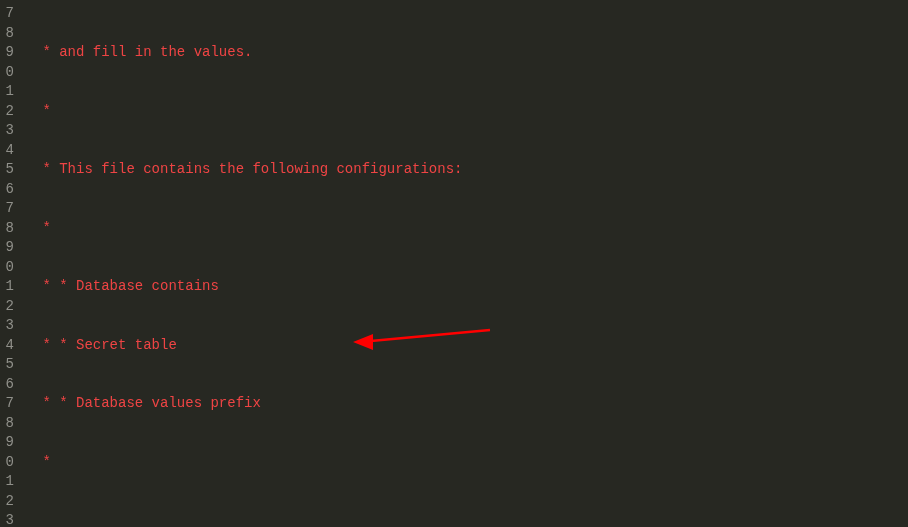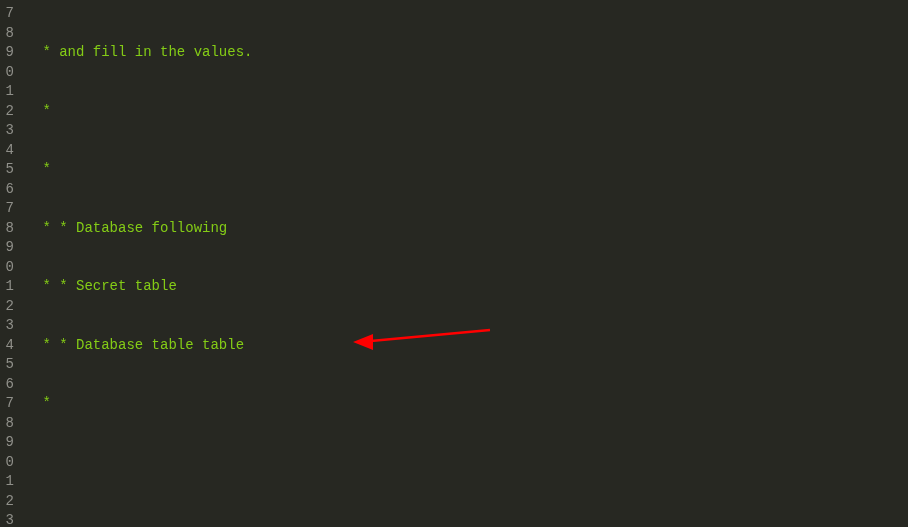--- a/index.html
+++ b/index.html
@@ -2,21 +2,21 @@
 <html><head>
 <meta charset="utf-8">
 <style>
 * { margin: 0; padding: 0; box-sizing: border-box; }
 body { background: #272822; font-family: 'Consolas', 'Monaco', 'Courier New', monospace; font-size: 14px; line-height: 19.5px; overflow: hidden; width: 908px; height: 527px; position: relative; }
 .editor { display: flex; height: 100%; }
 .gutter { background: #272822; color: #90908a; text-align: right; padding: 4px 8px 4px 4px; user-select: none; min-width: 22px; }
 .gutter-line { height: 19.5px; }
 .code { padding: 4px 0 4px 12px; flex: 1; color: #f8f8f2; white-space: pre; }
 .code-line { height: 19.5px; position: relative; }
-.c-comment { color: #84cc16; }
+.c-comment { color: #ef4444; }
 .arrow { position: absolute; top: 320px; left: 345px; pointer-events: none; }
 .arrow svg { overflow: visible; }
 </style>
 </head>
 <body>
 
 <div class="editor">
   <div class="gutter">
     <div class="gutter-line">7</div>
     <div class="gutter-line">8</div>
@@ -42,24 +42,25 @@
     <div class="gutter-line">8</div>
     <div class="gutter-line">9</div>
     <div class="gutter-line">0</div>
     <div class="gutter-line">1</div>
     <div class="gutter-line">2</div>
     <div class="gutter-line">3</div>
   </div>
   <div class="code">
     <div class="code-line"><span class="c-comment"> * and fill in the values.</span></div>
     <div class="code-line"><span class="c-comment"> *</span></div>
+    <div class="code-line"><span class="c-comment"> * This file contains the following configurations:</span></div>
     <div class="code-line"><span class="c-comment"> *</span></div>
-    <div class="code-line"><span class="c-comment"> * * Database following</span></div>
+    <div class="code-line"><span class="c-comment"> * * Database contains</span></div>
     <div class="code-line"><span class="c-comment"> * * Secret table</span></div>
-    <div class="code-line"><span class="c-comment"> * * Database table table</span></div>
+    <div class="code-line"><span class="c-comment"> * * Database values prefix</span></div>
     <div class="code-line"><span class="c-comment"> *</span></div>
     
     
     
     
     
     
     
     
     

